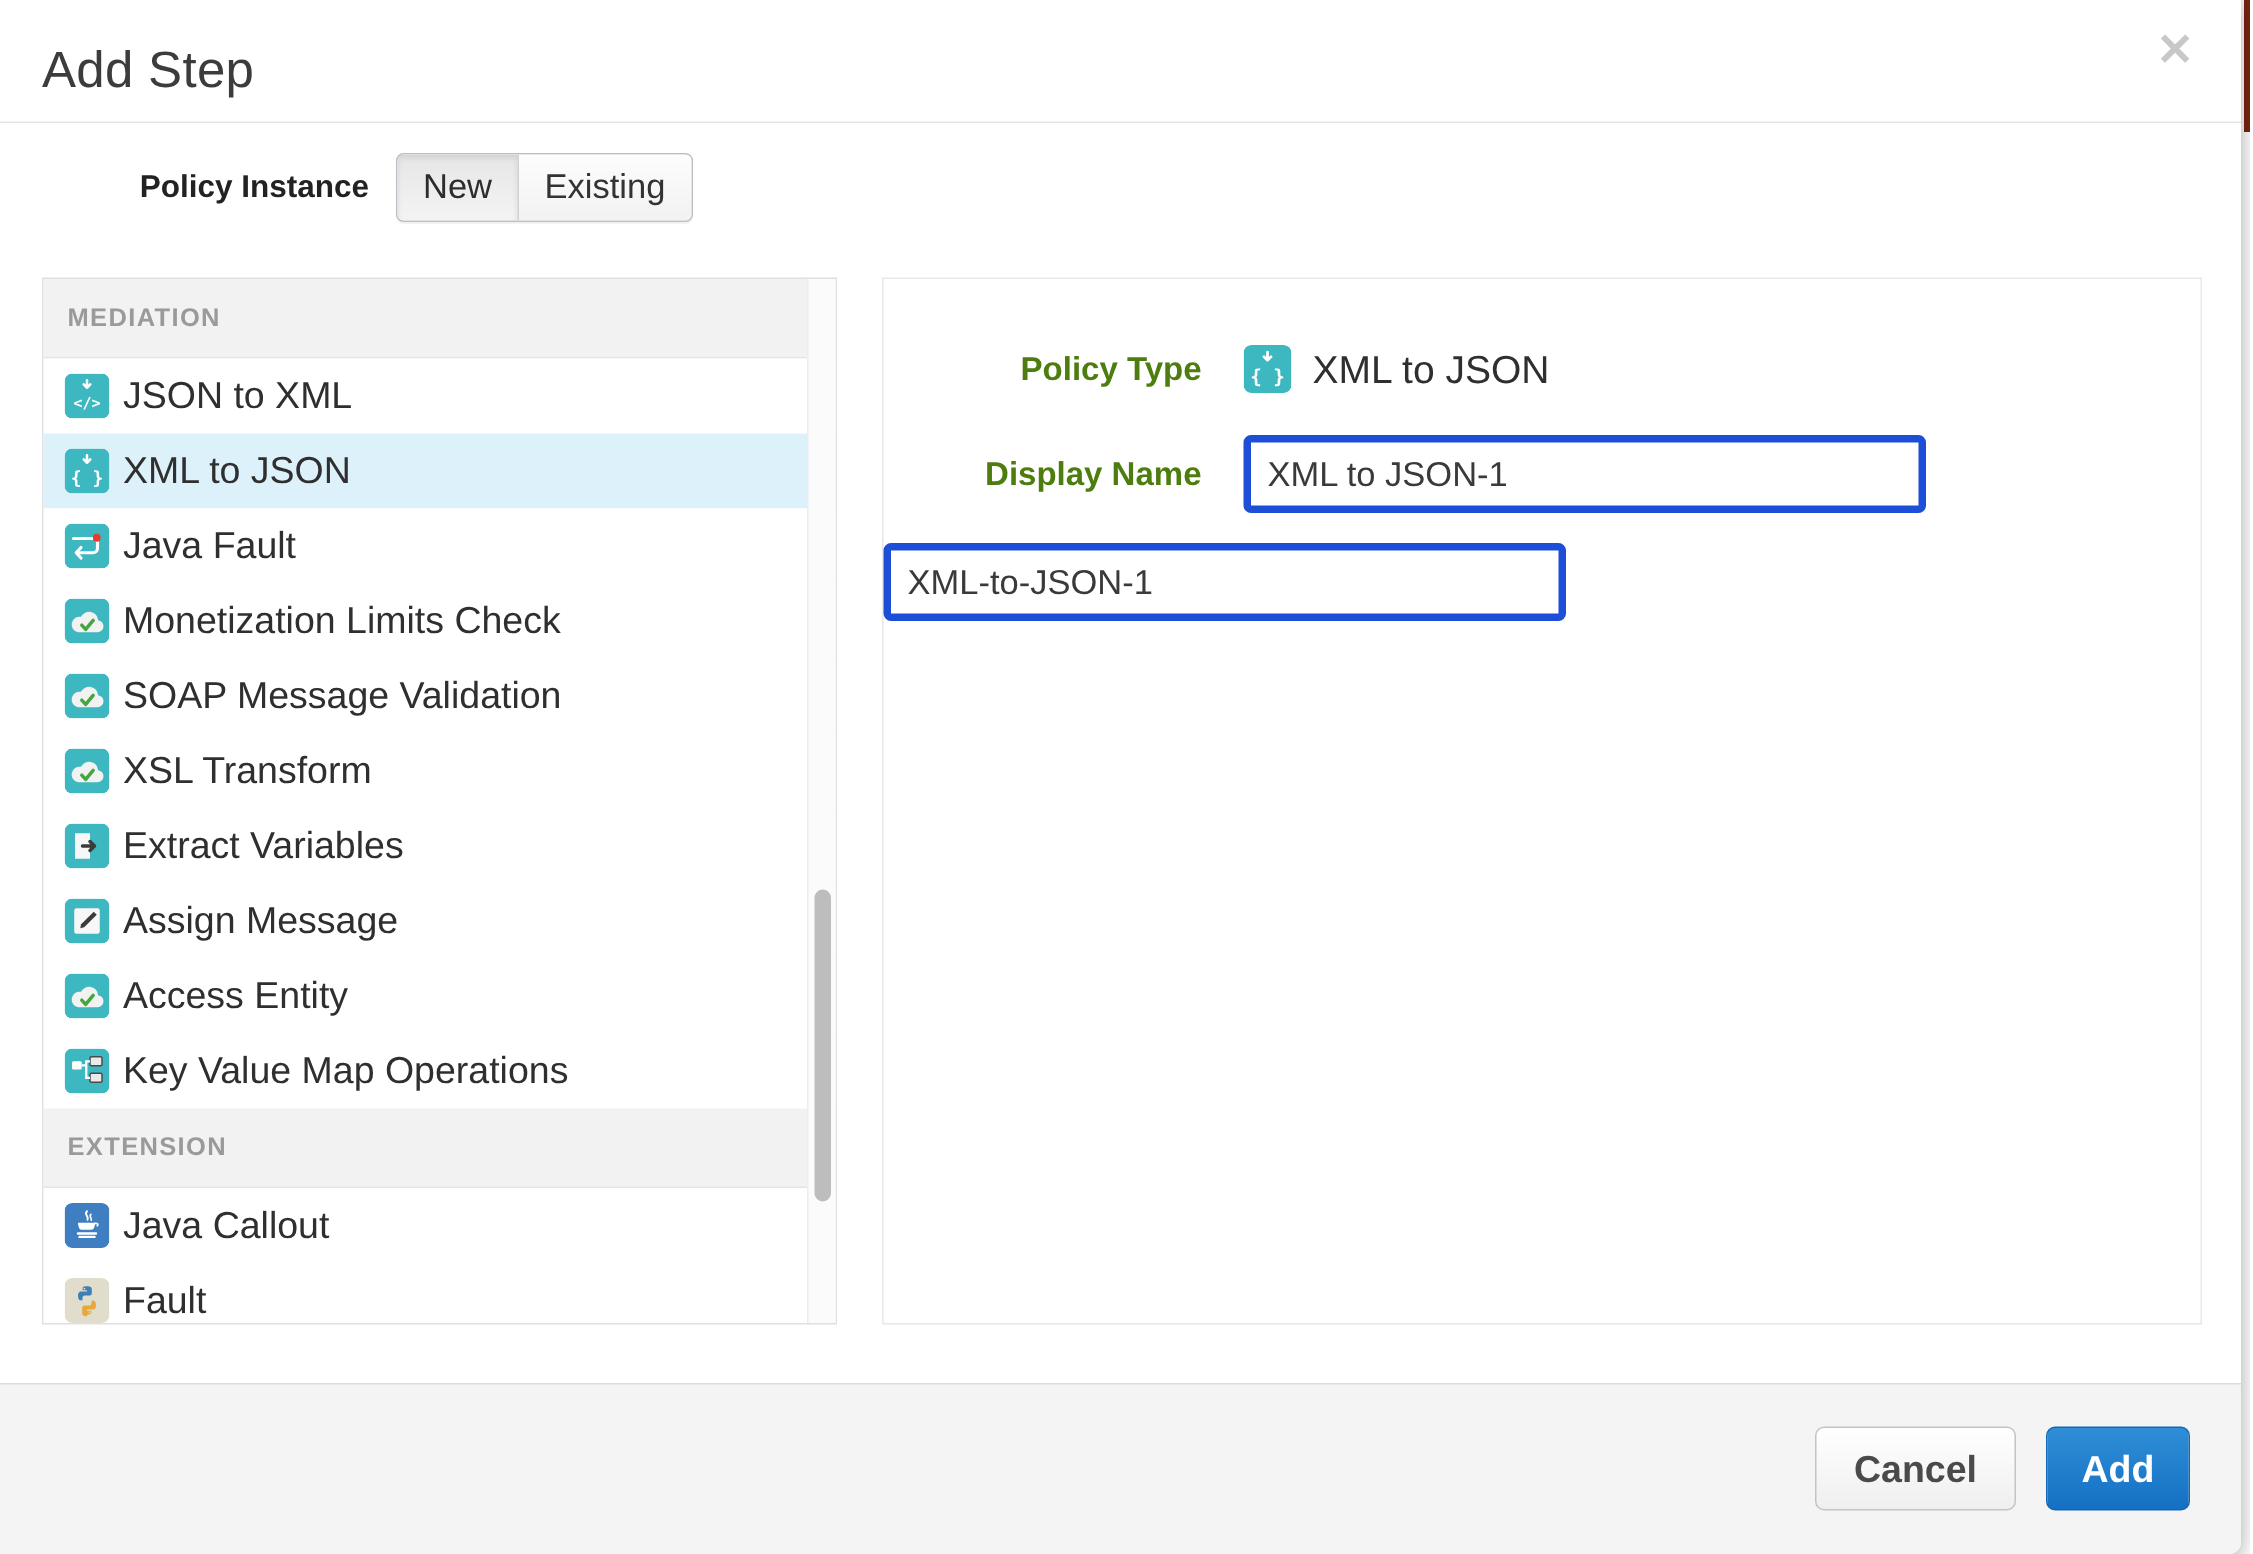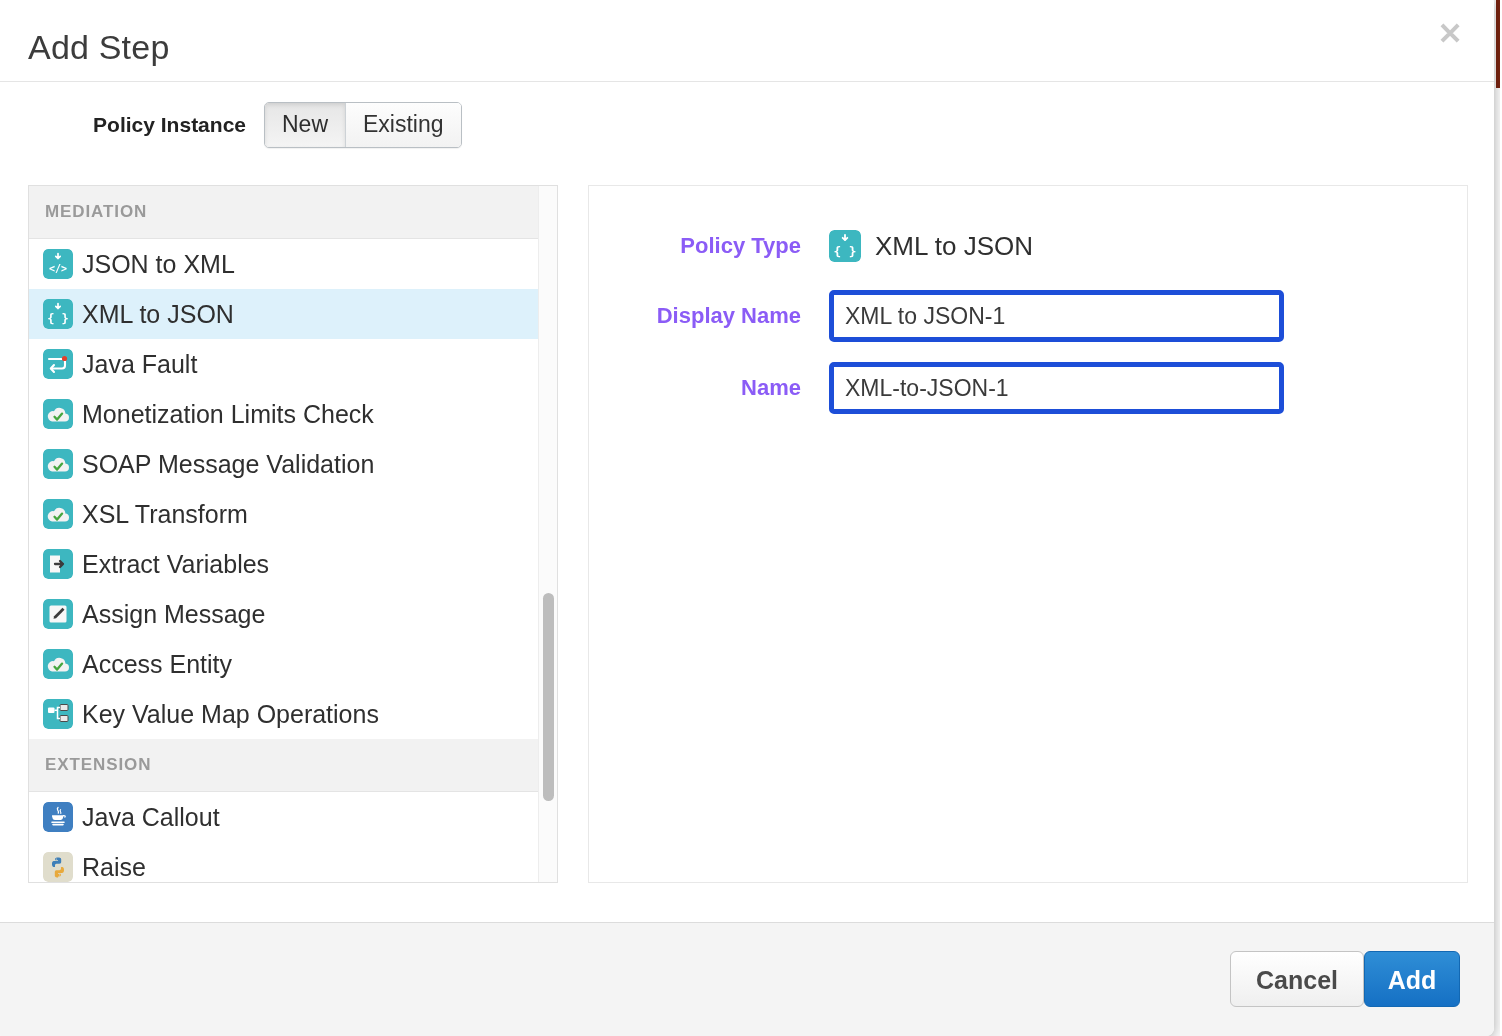--- a/index.html
+++ b/index.html
@@ -218,21 +218,21 @@
     display: flex;
     align-items: center;
     margin-top: 0;
   }
   .form-label {
     width: 240px;
     text-align: right;
     padding-right: 28px;
     font-size: 22px;
     font-weight: bold;
-    color: #8b5cf6;
+    color: #4d7c0f;
     box-sizing: border-box;
   }
   .policy-type-value {
     display: flex;
     align-items: center;
     font-size: 26px;
     color: #2f2f2f;
   }
   .policy-type-value .pico { margin-right: 14px; width: 32px; height: 32px; flex:0 0 32px; }
   .policy-type-value .pico svg { width: 32px; height: 32px; }
@@ -282,20 +282,21 @@
     height: 114px;
     background: #f4f4f4;
     border-top: 1px solid #dcdcdc;
     box-sizing: border-box;
   }
   .footer-btns {
     position: absolute;
     right: 34px;
     top: 28px;
     display: flex;
+    gap: 20px;
     justify-content: flex-end;
   }
   .btn {
     font-family: "Liberation Sans", sans-serif;
     font-size: 25px;
     font-weight: bold;
     padding: 0 22px;
     height: 56px;
     border-radius: 6px;
     cursor: pointer;
@@ -459,21 +460,21 @@
               <span class="policy-label">Java Callout</span>
             </div>
             <div class="policy-row">
               <span class="pico">
                 <svg width="30" height="30" viewBox="0 0 30 30">
                   <rect width="30" height="30" rx="5" fill="#e0ddcc"></rect>
                   <path d="M14.9 5.5c-3 0-2.8 1.3-2.8 1.3v1.4h2.9v.8h-4s-2-.2-2 2.9c0 3.1 1.7 3 1.7 3h1.3v-1.5s-.1-1.7 1.7-1.7h2.9s1.6 0 1.6-1.6V7.2s.2-1.7-3.3-1.7zm-1.6 1c.3 0 .6.3.6.6s-.3.6-.6.6-.6-.3-.6-.6.3-.6.6-.6z" fill="#3e7fb8"></path>
                   <path d="M15.1 24.5c3 0 2.8-1.3 2.8-1.3v-1.4H15v-.8h4s2 .2 2-2.9c0-3.1-1.7-3-1.7-3h-1.3v1.5s.1 1.7-1.7 1.7h-2.9s-1.6 0-1.6 1.6v3.9s-.2 1.7 3.3 1.7zm1.6-1c-.3 0-.6-.3-.6-.6s.3-.6.6-.6.6.3.6.6-.3.6-.6.6z" fill="#e8a93b"></path>
                 </svg>
               </span>
-              <span class="policy-label">Raise</span>
+              <span class="policy-label">Fault</span>
             </div>
           </div>
         <div class="sb-track">
           <div class="sb-thumb"></div>
         </div>
       </div>
 
       <div class="pane-gap"></div>
 
       <div class="detail-pane">
@@ -491,21 +492,20 @@
             <span>XML to JSON</span>
           </div>
         </div>
 
         <div class="form-row" style="margin-top:28px;">
           <div class="form-label">Display Name</div>
           <input class="text-input" type="text" value="XML to JSON-1" style="">
         </div>
 
         <div class="form-row" style="margin-top:20px;">
-          <div class="form-label">Name</div>
           <input class="text-input" type="text" value="XML-to-JSON-1" style="">
         </div>
 
       </div>
     </div>
 
     <div class="modal-footer">
       <div class="footer-btns">
         <button class="btn btn-cancel">Cancel</button>
         <button class="btn btn-add">Add</button>

